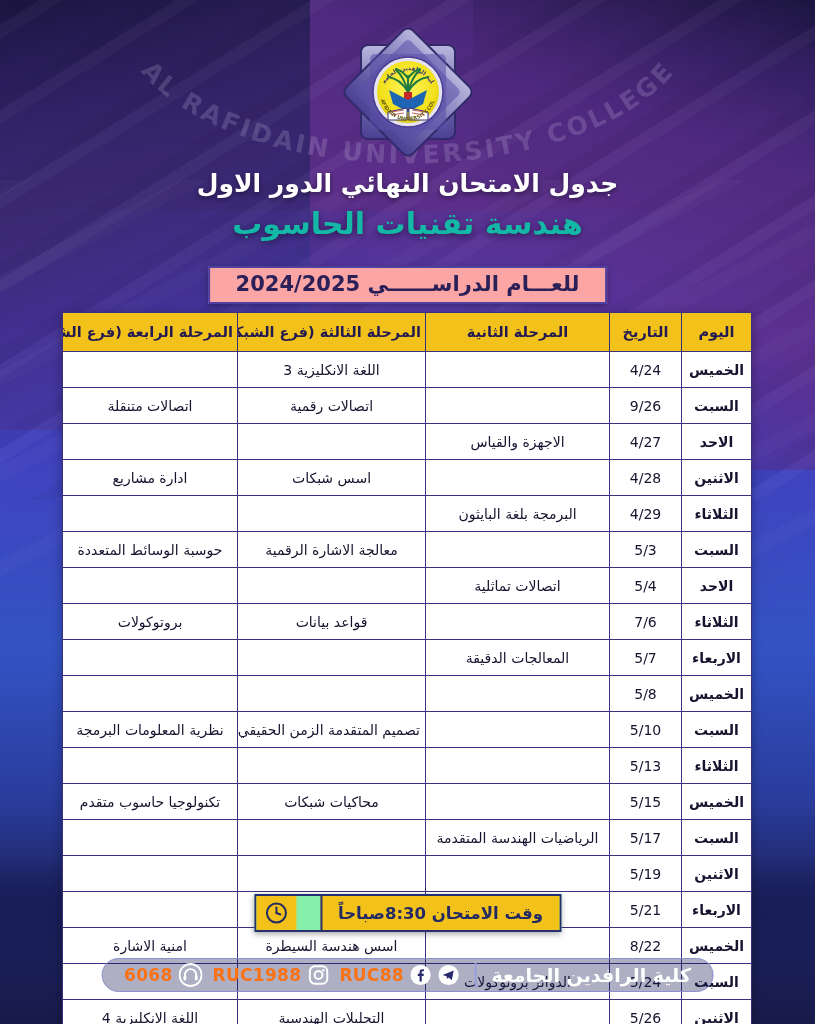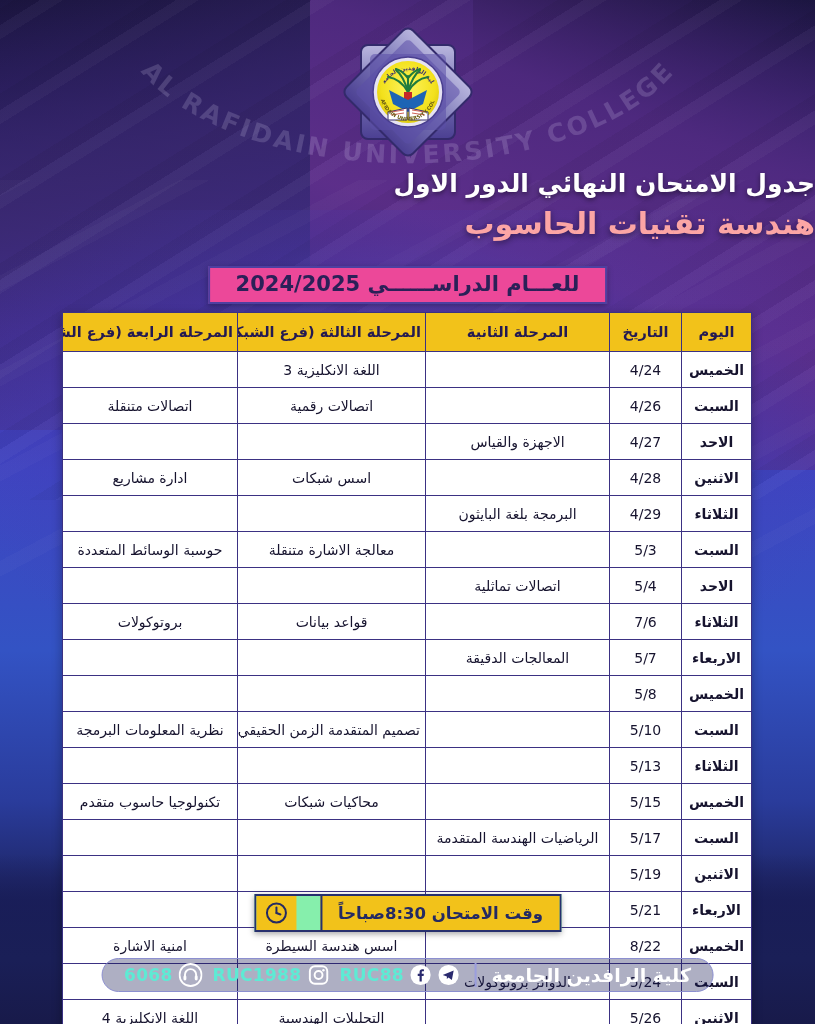--- a/index.html
+++ b/index.html
@@ -101,37 +101,37 @@
   }
 
   
   .logo-wrap{
     position:absolute;left:50%;top:20px;transform:translateX(-50%);
     width:150px;height:150px;
   }
 
   
   .titles{
-    position:absolute;left:0;right:0;top:168px;
+    position:absolute;left:0;right:0;top:168px;text-align:center;
   }
   .title-1{
     color:#ffffff;font-size:25px;font-weight:bold;
     letter-spacing:0px;line-height:1.25;
     text-shadow:0 2px 5px rgba(0,0,0,.45);
     direction:rtl;
   }
   .title-2{
-    color:#fca5a5;font-size:30px;font-weight:bold;
+    color:#14b8a6;font-size:30px;font-weight:bold;
     margin-top:6px;line-height:1.25;
     text-shadow:0 2px 6px rgba(0,0,0,.45);
     direction:rtl;
   }
   .year-banner{
     position:absolute;left:50%;top:266px;transform:translateX(-50%);
-    background:#ec4899;
+    background:#fca5a5;
     border:2px solid #4e3fa0;
     padding:4px 26px 6px 26px;
     color:#2b2058;font-size:21px;font-weight:bold;
     direction:rtl;white-space:nowrap;
     box-shadow:0 2px 6px rgba(0,0,0,.3);
   }
 
   
   .table-wrap{
     position:absolute;left:63px;top:312px;width:689px;
@@ -197,21 +197,21 @@
     background:rgba(24,27,82,.35);
     height:34px;box-sizing:border-box;
   }
   .college-name{
     color:#ffffff;font-size:19px;font-weight:bold;white-space:nowrap;
   }
   .divider{
     width:1.6px;height:24px;background:#9b9ede;margin:0 5px;
   }
   .handle{
-    color:#5eead4;font-size:17px;font-weight:bold;
+    color:#f97316;font-size:17px;font-weight:bold;
     font-family:"DejaVu Sans",sans-serif;
     direction:ltr;white-space:nowrap;letter-spacing:.3px;
   }
   .soc{display:flex;align-items:center;gap:6px;}
   .ic{display:inline-flex;align-items:center;}
 </style>
 </head>
 <body>
 
 <div class="poster">
@@ -322,21 +322,21 @@
       <tbody id="sched-body">
           <tr>
             <td class="c-day">الخميس</td>
             <td class="c-date">4/24</td>
             <td></td>
             <td>اللغة الانكليزية 3</td>
             <td></td>
           </tr>
           <tr>
             <td class="c-day">السبت</td>
-            <td class="c-date">4/26</td>
+            <td class="c-date">9/26</td>
             <td></td>
             <td>اتصالات رقمية</td>
             <td>اتصالات متنقلة</td>
           </tr>
           <tr>
             <td class="c-day">الاحد</td>
             <td class="c-date">4/27</td>
             <td>الاجهزة والقياس</td>
             <td></td>
             <td></td>
@@ -352,21 +352,21 @@
             <td class="c-day">الثلاثاء</td>
             <td class="c-date">4/29</td>
             <td>البرمجة بلغة البايثون</td>
             <td></td>
             <td></td>
           </tr>
           <tr>
             <td class="c-day">السبت</td>
             <td class="c-date">5/3</td>
             <td></td>
-            <td>معالجة الاشارة متنقلة</td>
+            <td>معالجة الاشارة الرقمية</td>
             <td>حوسبة الوسائط المتعددة</td>
           </tr>
           <tr>
             <td class="c-day">الاحد</td>
             <td class="c-date">5/4</td>
             <td>اتصالات تماثلية</td>
             <td></td>
             <td></td>
           </tr>
           <tr>

